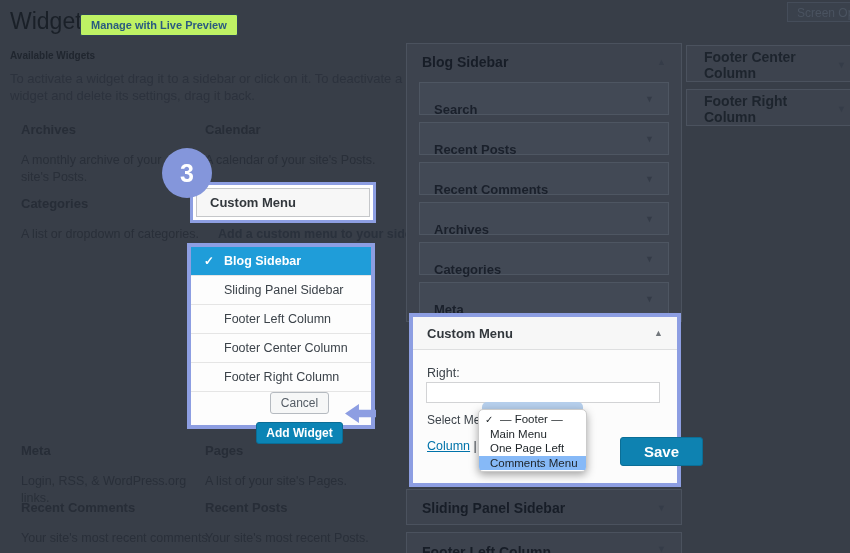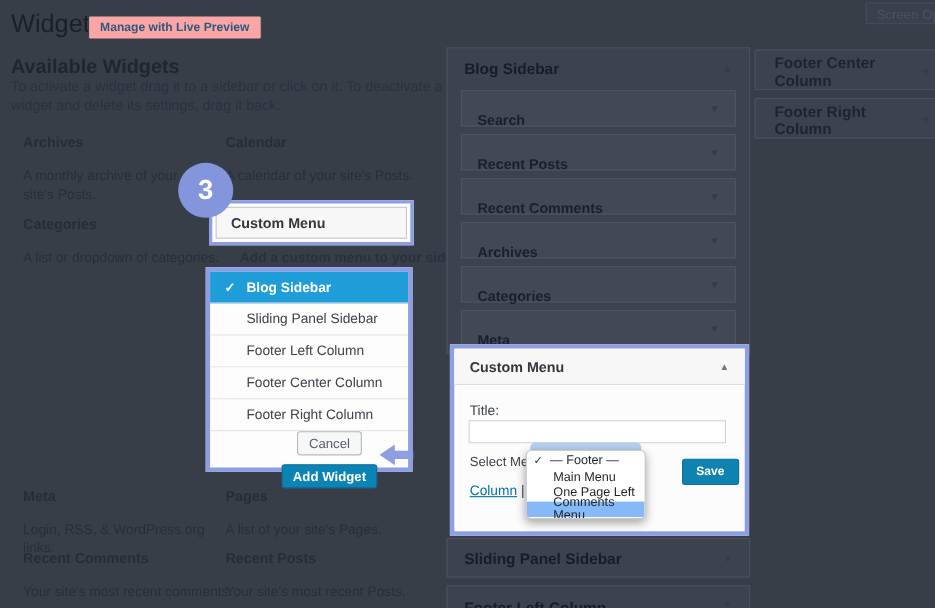--- a/index.html
+++ b/index.html
@@ -2,26 +2,26 @@
 <html><head>
 <meta charset="utf-8">
 <style>
   html,body{margin:0;padding:0;background:#20242b;}
   .app{position:relative;width:850px;height:553px;background:#383e48;overflow:hidden;
        font-family:"Liberation Sans",sans-serif;}
 
   
   .page-title{position:absolute;left:10px;top:8px;font-size:23px;color:#1a2028;}
   .manage-btn{position:absolute;left:80px;top:14px;font-size:11px;font-weight:bold;color:#2a5a80;
-      background:#fca5a5;border:1px solid #2e4357;border-radius:2px;padding:4px 10px;font-family:inherit;text-align:center;}
+      background:#bef264;border:1px solid #2e4357;border-radius:2px;padding:4px 10px;font-family:inherit;text-align:center;}
   .screen-options{position:absolute;left:787px;top:2px;width:90px;height:20px;border:1px solid #454d5a;
       background:#3a414c;color:#4a5360;font-size:12px;padding:3px 0 0 9px;box-sizing:border-box;white-space:nowrap;}
 
   
-  .aw-heading{position:absolute;left:10px;top:50px;font-size:18px;font-weight:bold;color:#20262f;}
+  .aw-heading{position:absolute;left:10px;top:50px;font-size:10px;font-weight:bold;color:#20262f;}
   .aw-desc{position:absolute;left:10px;top:70px;width:398px;font-size:13px;line-height:17px;color:#2c323d;}
   .fname{position:absolute;font-size:13px;font-weight:bold;color:#272d37;}
   .fdesc{position:absolute;font-size:12.5px;line-height:17px;color:#292f39;}
   .cm-desc{position:absolute;left:218px;top:227px;font-size:12.5px;font-weight:bold;color:#2a313c;}
 
   
   .step-circle{position:absolute;left:162px;top:148px;width:50px;height:50px;border-radius:50%;
       background:#8496db;display:flex;align-items:center;justify-content:center;z-index:30;}
   .step-circle span{font-size:25px;font-weight:bold;color:#fff;}
   .annot-arrow{position:absolute;left:345px;top:404px;width:31px;height:19px;background:#8d9ee2;z-index:25;
@@ -65,30 +65,30 @@
   .hlp-header{position:absolute;left:0;right:0;top:0;height:33px;background:#f7f7f7;border-bottom:1px solid #dedfe0;
       display:flex;align-items:center;justify-content:space-between;padding:0 14px;box-sizing:border-box;}
   .hlp-title{font-size:13px;font-weight:bold;color:#32373c;}
   .hlp-caret{font-size:9px;color:#72777c;}
   .title-label{position:absolute;left:14px;top:49px;font-size:12.5px;color:#3c434a;}
   .title-input{position:absolute;left:13px;top:65px;width:234px;height:21px;border:1px solid #d2d3d5;
       background:#fff;box-sizing:border-box;}
   .select-label{position:absolute;left:14px;top:96px;font-size:12px;color:#3c434a;white-space:nowrap;}
   .hlp-links{position:absolute;left:14px;top:122px;font-size:12.5px;color:#3c434a;white-space:nowrap;}
   .link{color:#0073aa;text-decoration:underline;cursor:pointer;}
-  .save-btn{position:absolute;left:207px;top:100px;font-size:11px;font-weight:bold;color:#fff;
-      background:#0e82b1;border:1px solid #0b6e96;border-radius:3px;padding:5px 12px;font-family:inherit;}
+  .save-btn{position:absolute;left:207px;top:120px;font-size:15px;font-weight:bold;color:#fff;
+      background:#0e82b1;border:1px solid #0b6e96;border-radius:3px;padding:5px 23px;font-family:inherit;}
 
   
   .select-sliver{position:absolute;left:482px;top:402px;width:101px;height:14px;background:#b6cfec;
       border-radius:5px 5px 0 0;z-index:21;}
   .menu-dropdown{position:absolute;left:478px;top:409px;width:109px;height:63px;background:#fff;
       border:1px solid #cbcbcb;border-radius:5px;box-shadow:0 3px 9px rgba(0,0,0,.35);z-index:22;
       padding:2px 0;box-sizing:border-box;overflow:hidden;}
-  .dd-opt{height:14.5px;display:flex;align-items:center;font-size:11.5px;color:#1d2327;padding-left:24px;}
+  .dd-opt{height:14.5px;display:flex;align-items:center;font-size:11.5px;color:#1d2327;padding-left:11px;}
   .dd-opt.first{padding-left:6px;}
   .dd-check{width:15px;font-size:10px;}
   .dd-opt.highlighted{background:#86b9f7;}
 </style>
 </head>
 <body>
 
 <div class="app">
 
   <div class="page-title">Widgets</div>
@@ -175,21 +175,21 @@
       <span class="drow-title">Meta</span>
       <span class="drow-caret">▼</span>
     </div>
   </div>
 
   <div class="hl-panel">
     <div class="hlp-header">
       <span class="hlp-title">Custom Menu</span>
       <span class="hlp-caret">▲</span>
     </div>
-    <div class="title-label">Title:</div>
+    <div class="title-label">Right:</div>
     <input class="title-input" value="" style="">
     <div class="select-label">Select Menu:</div>
     <div class="hlp-links"><span class="link">Column</span><span> | </span><span class="link">Close</span></div>
     <button class="save-btn">Save</button>
   </div>
 
   <div class="select-sliver"></div>
   <div class="menu-dropdown">
     <div class="dd-opt first">
       <span class="dd-check">✓</span>

